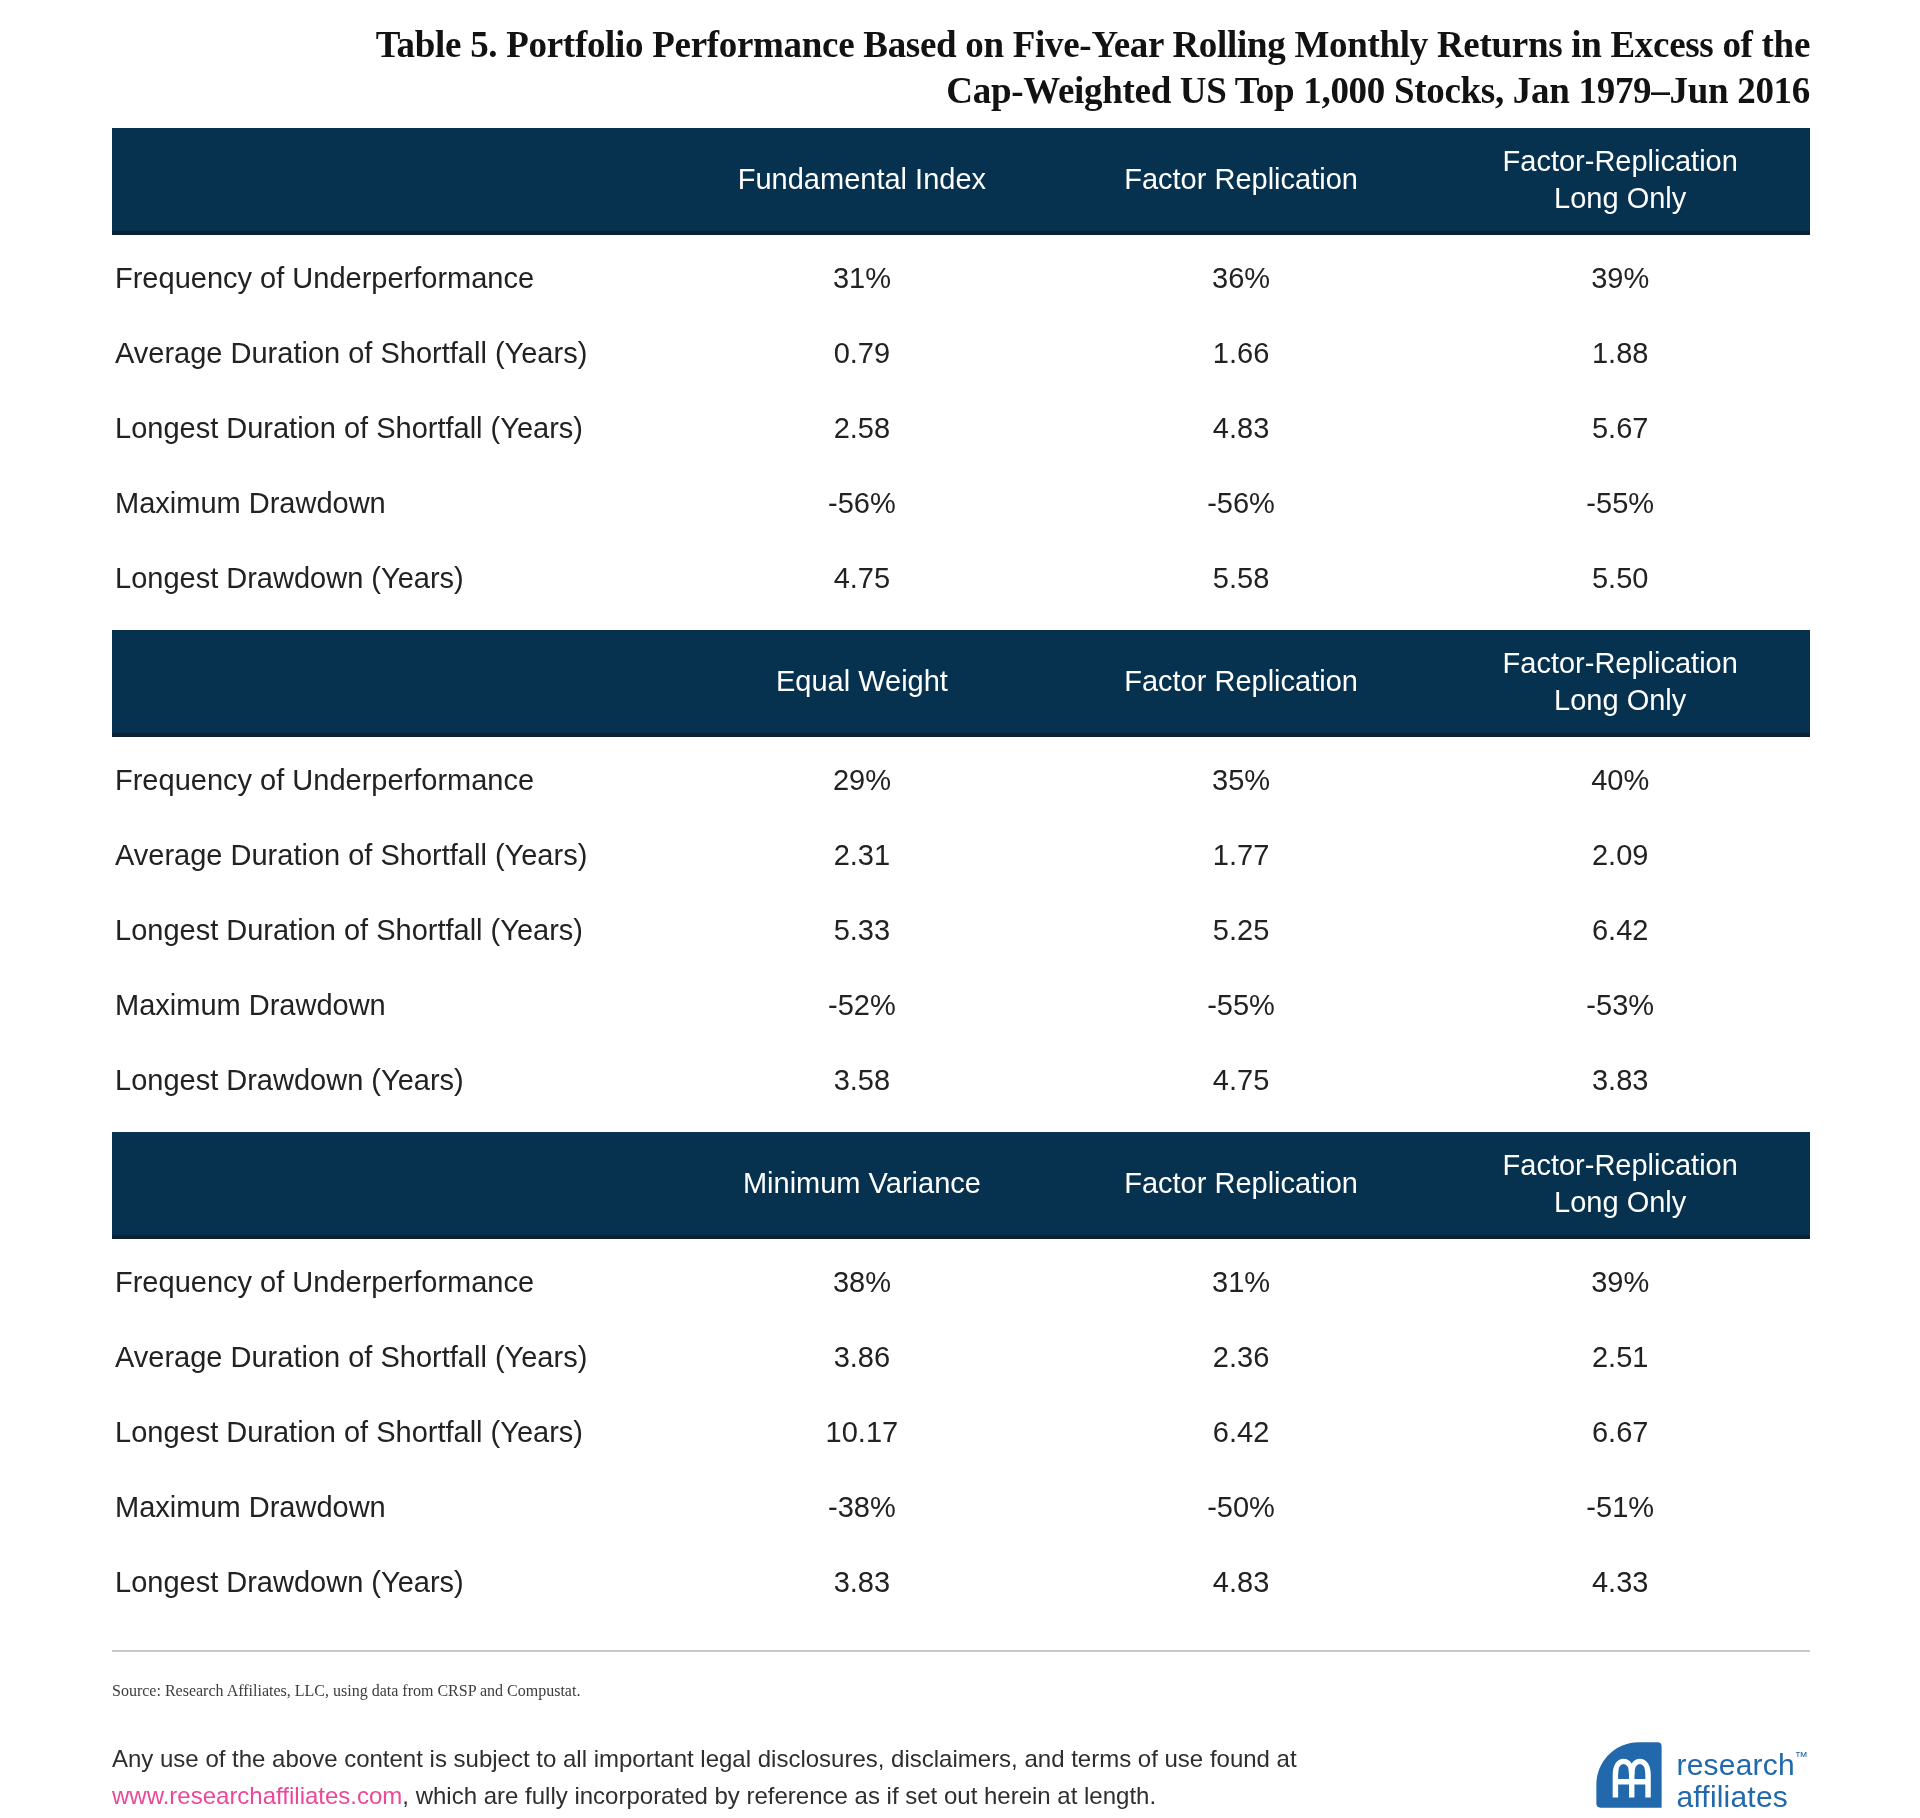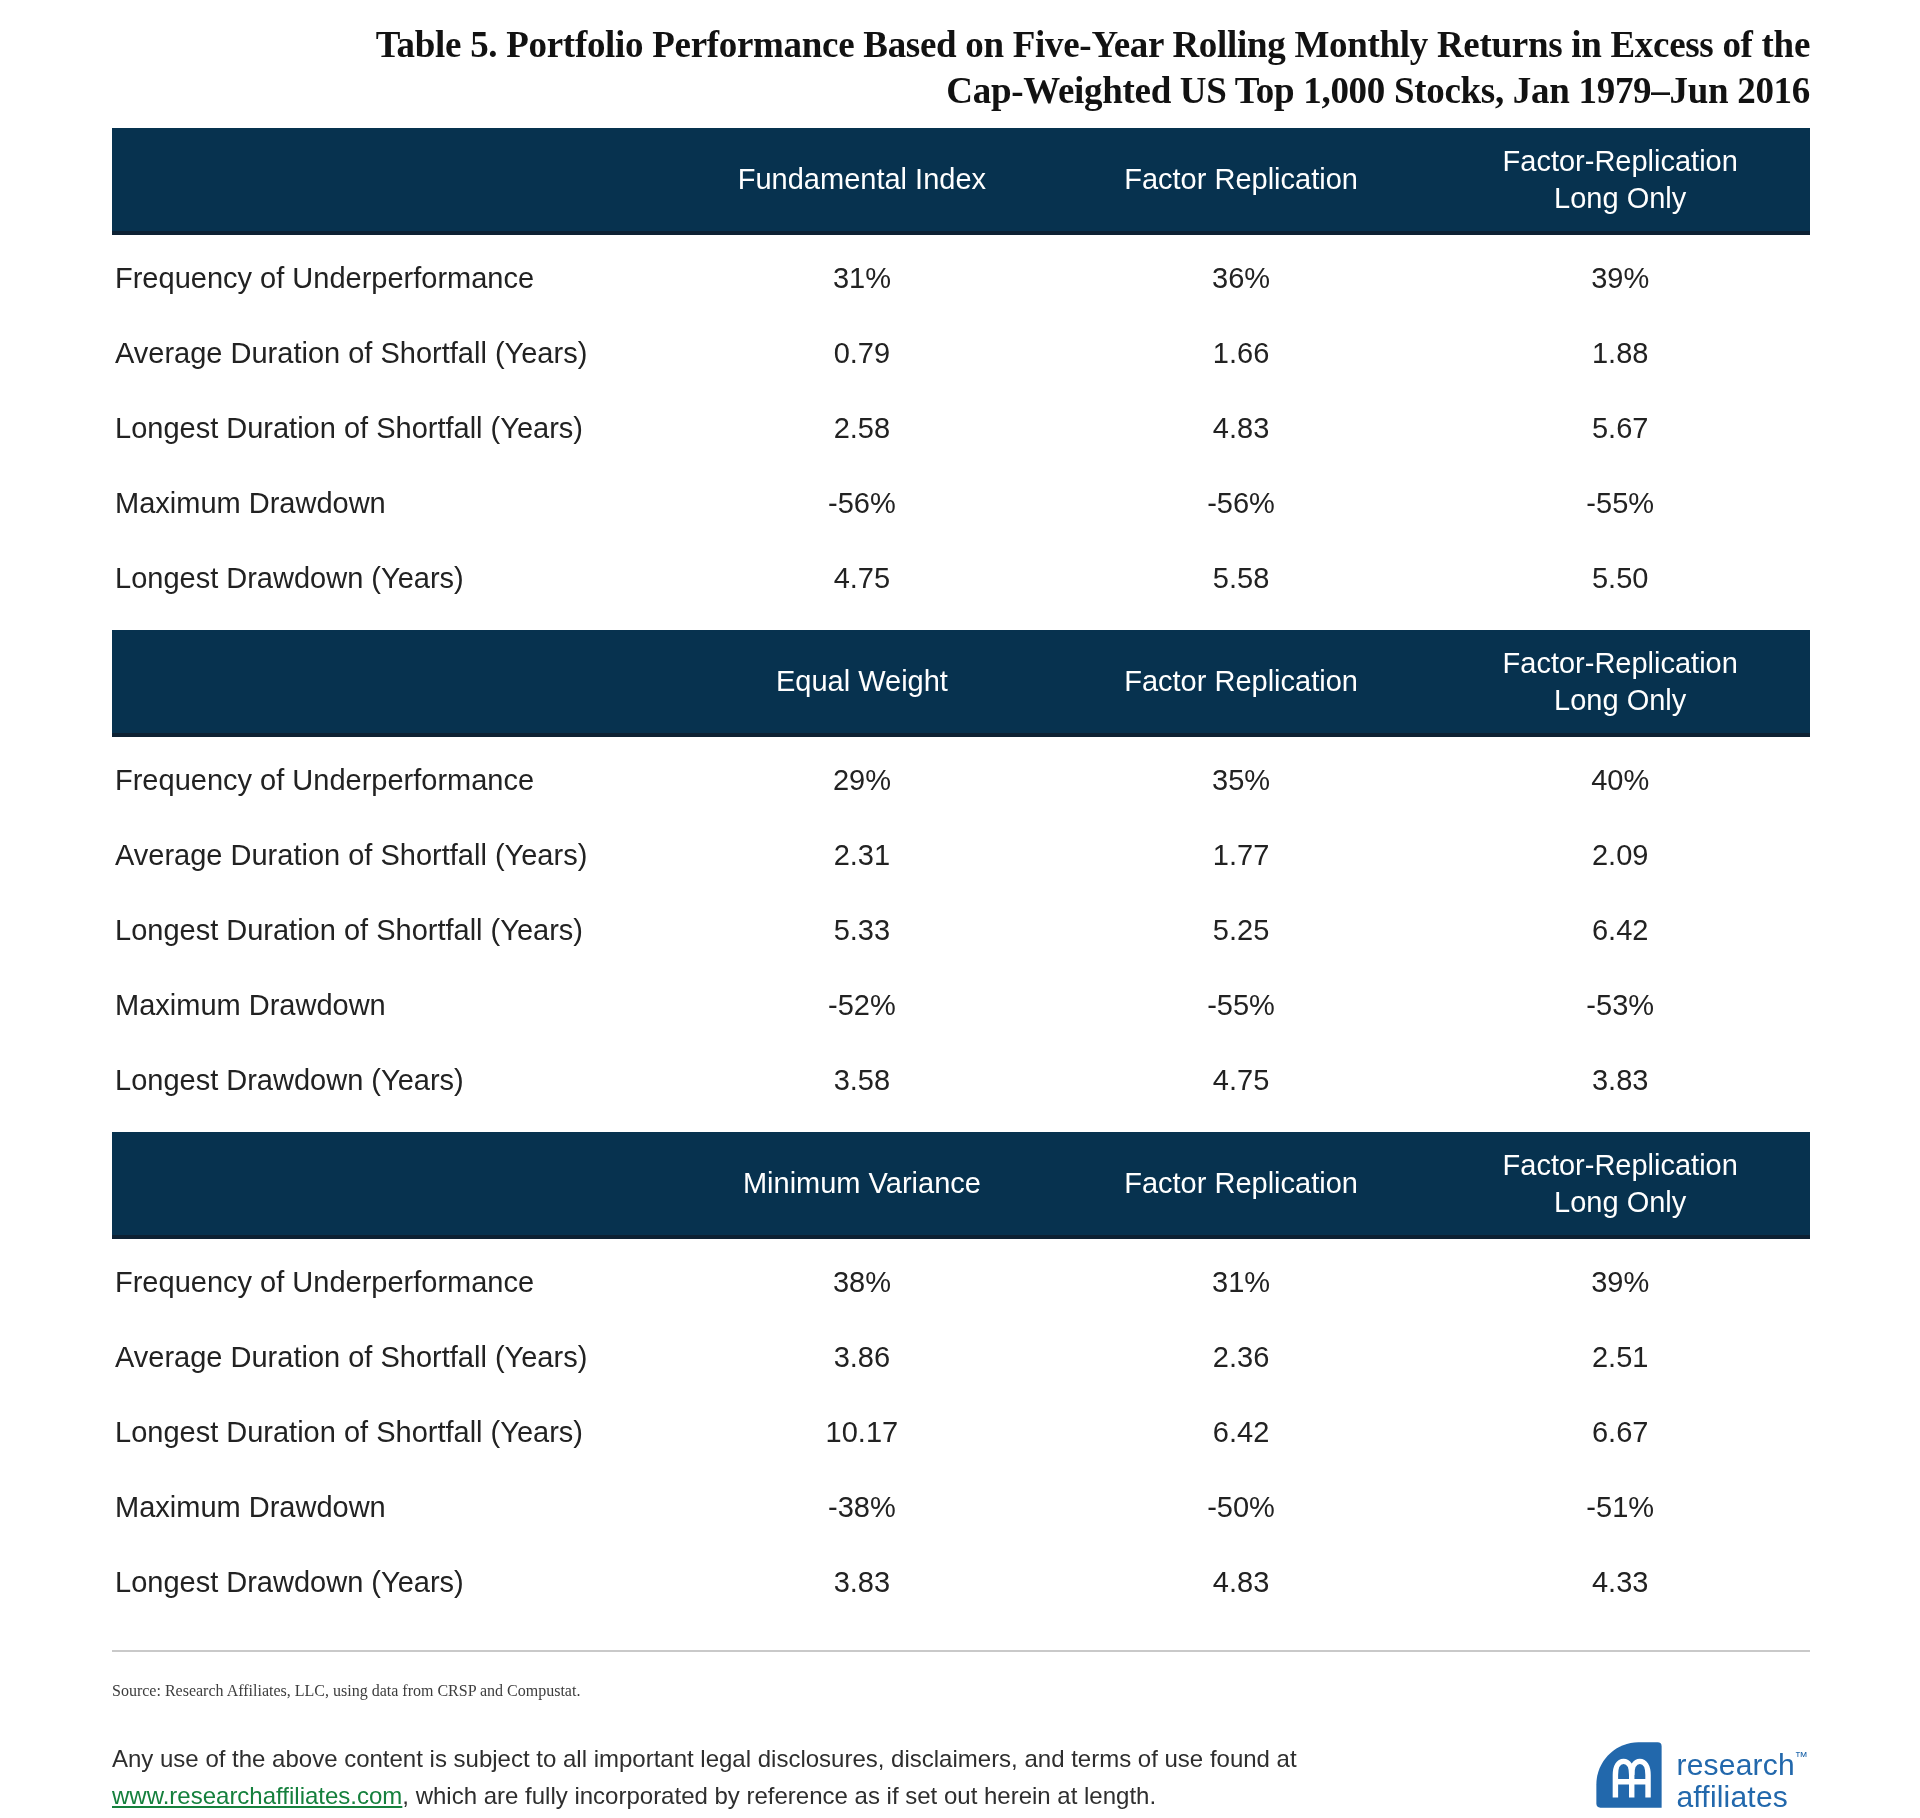--- a/index.html
+++ b/index.html
@@ -64,21 +64,21 @@
   .footer {
     display: flex; justify-content: space-between; align-items: center;
     margin-top: 40px;
   }
   .disclaimer {
     font-size: 24px;
     line-height: 37px;
     color: #2e2e2e;
     max-width: 1320px;
   }
-  .disclaimer a { color: #15803d; text-decoration: underline; cursor: pointer; }
+  .disclaimer a { color: #ec4899; cursor: pointer; }
 
   .logo { display: flex; align-items: center; gap: 13px; margin-right: 2px; }
   .logo-words {
     color: #2268ac;
     font-size: 30px;
     line-height: 32px;
     letter-spacing: 0.2px;
     white-space: nowrap;
   }
   .logo-words .tm { font-size: 13px; vertical-align: 14px; }

